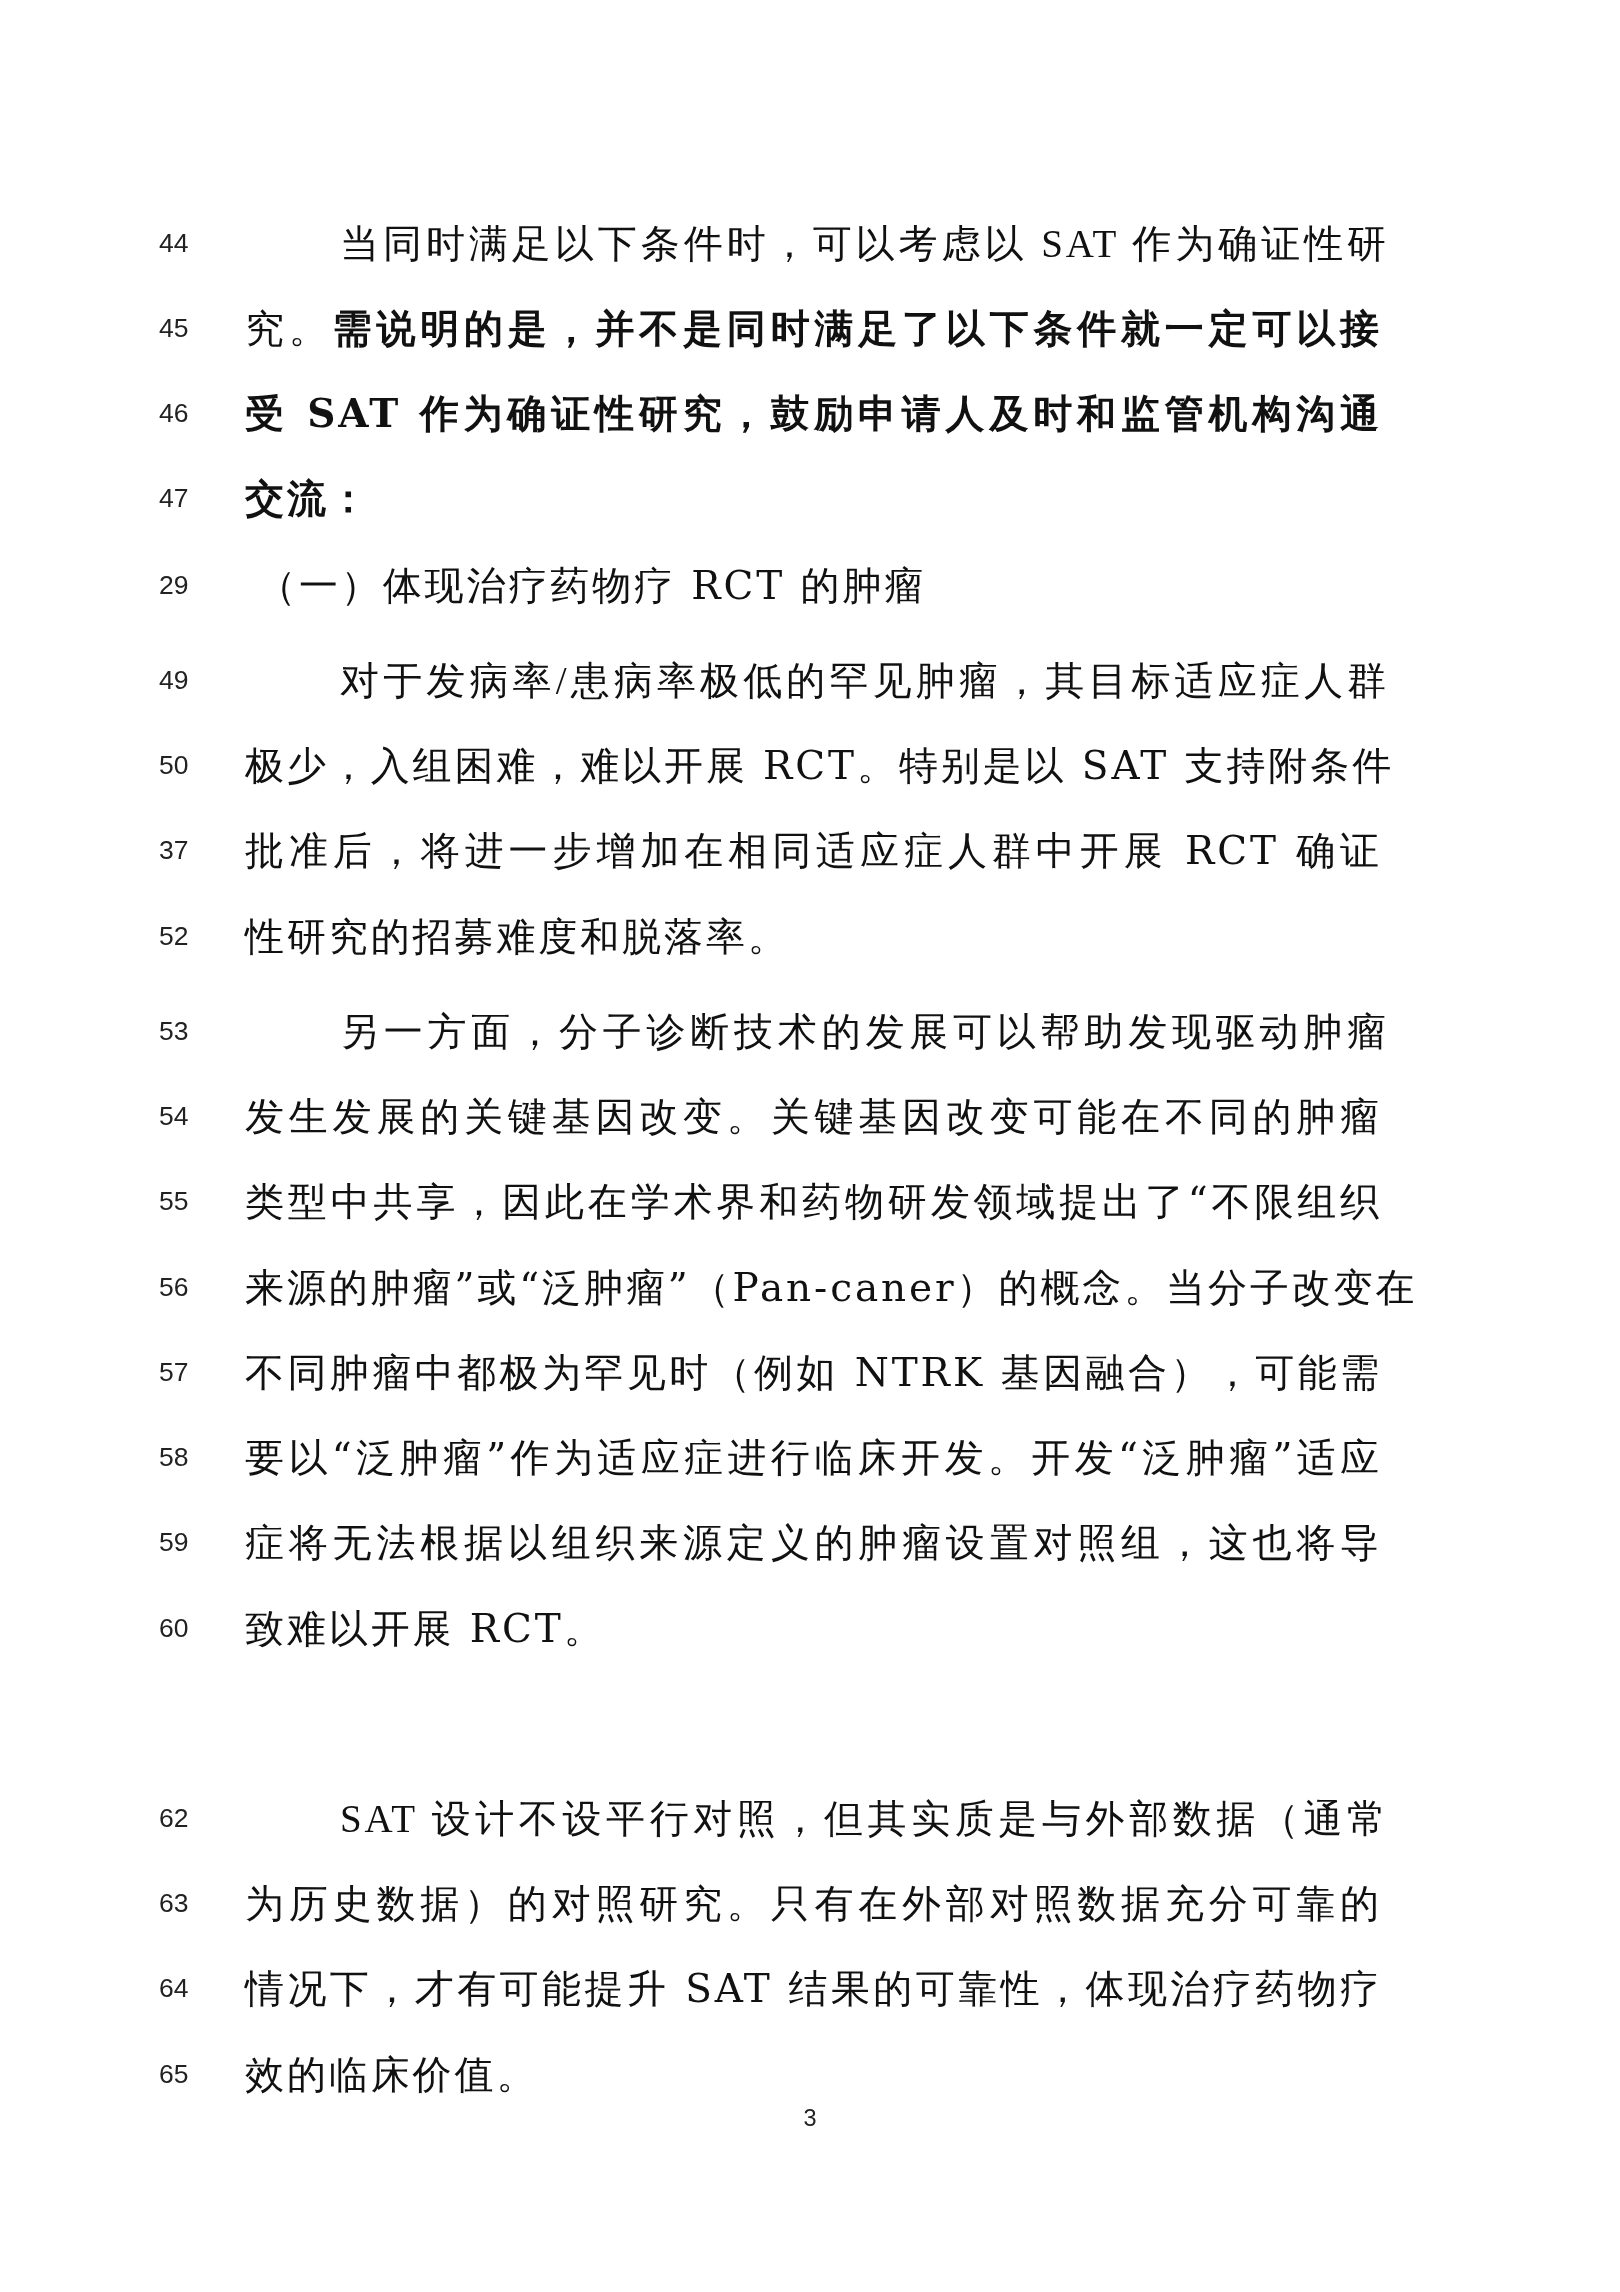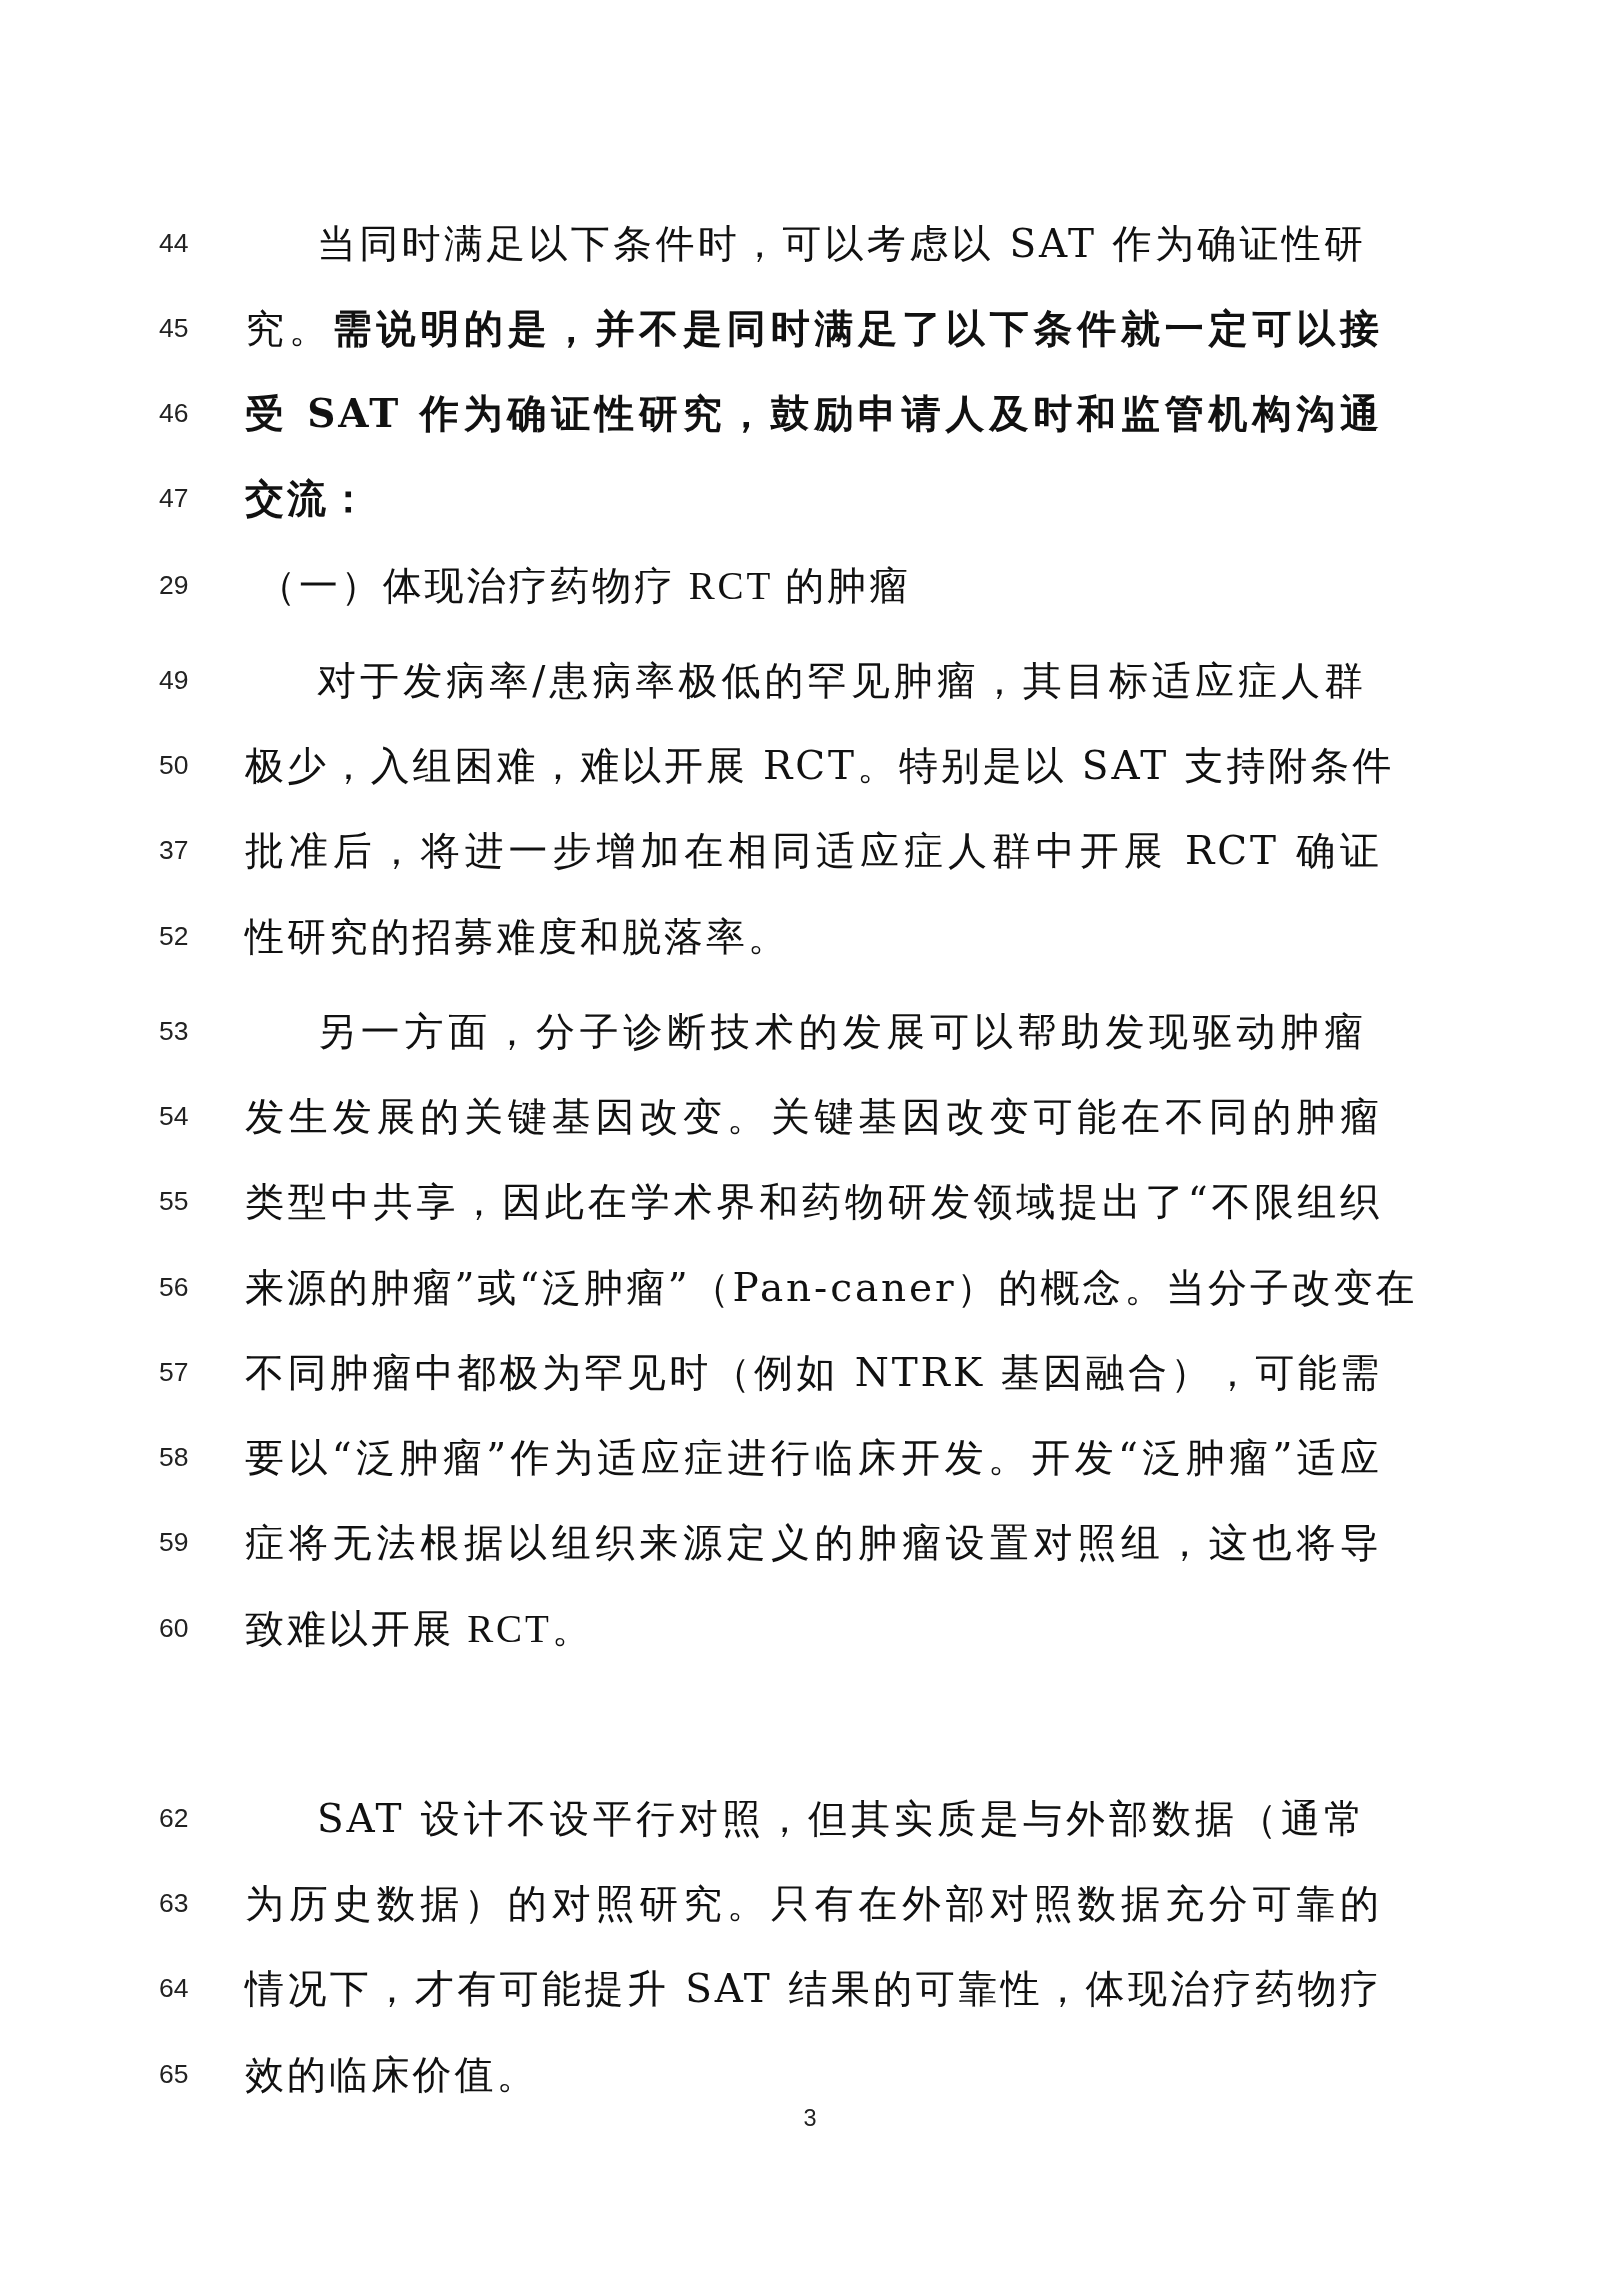--- a/index.html
+++ b/index.html
@@ -4,22 +4,22 @@
 <style>
   html, body { margin:0; padding:0; background:#ffffff; }
   body { width:1620px; height:2293px; position:relative; overflow:hidden;
          font-family:"DejaVu Serif","Liberation Serif",serif; color:#111; }
   .page { position:absolute; left:0; top:0; width:1620px; height:2293px; }
   .line { position:absolute; left:0; height:59px; width:1372px; }
   .ln { position:absolute; left:159px; width:59px; font-family:"Liberation Sans","DejaVu Sans",sans-serif;
         font-size:26.5px; color:#222; top:13.7px; }
   .tx { position:absolute; left:245px; width:1137px; font-size:39px; line-height:59px;
         white-space:nowrap; letter-spacing:2.9px; text-align:justify; text-align-last:justify; }
-  .tx.indent { left:317px; width:1049px; }
-  .tx.noj { text-align-last:left;font-family:Liberation Serif, serif; }
+  .tx.indent { left:340px; width:1049px;font-family:Liberation Serif, serif; }
+  .tx.noj { text-align-last:left; }
   .tx.heading { left:257px; }
   .b { font-weight:bold; }
   .pagenum { position:absolute; left:0; width:1620px; text-align:center; top:2105px;
              font-family:"Liberation Sans","DejaVu Sans",sans-serif; font-size:23.5px; color:#222; }
 </style>
 </head>
 <body>
 
 <div class="page">
 

